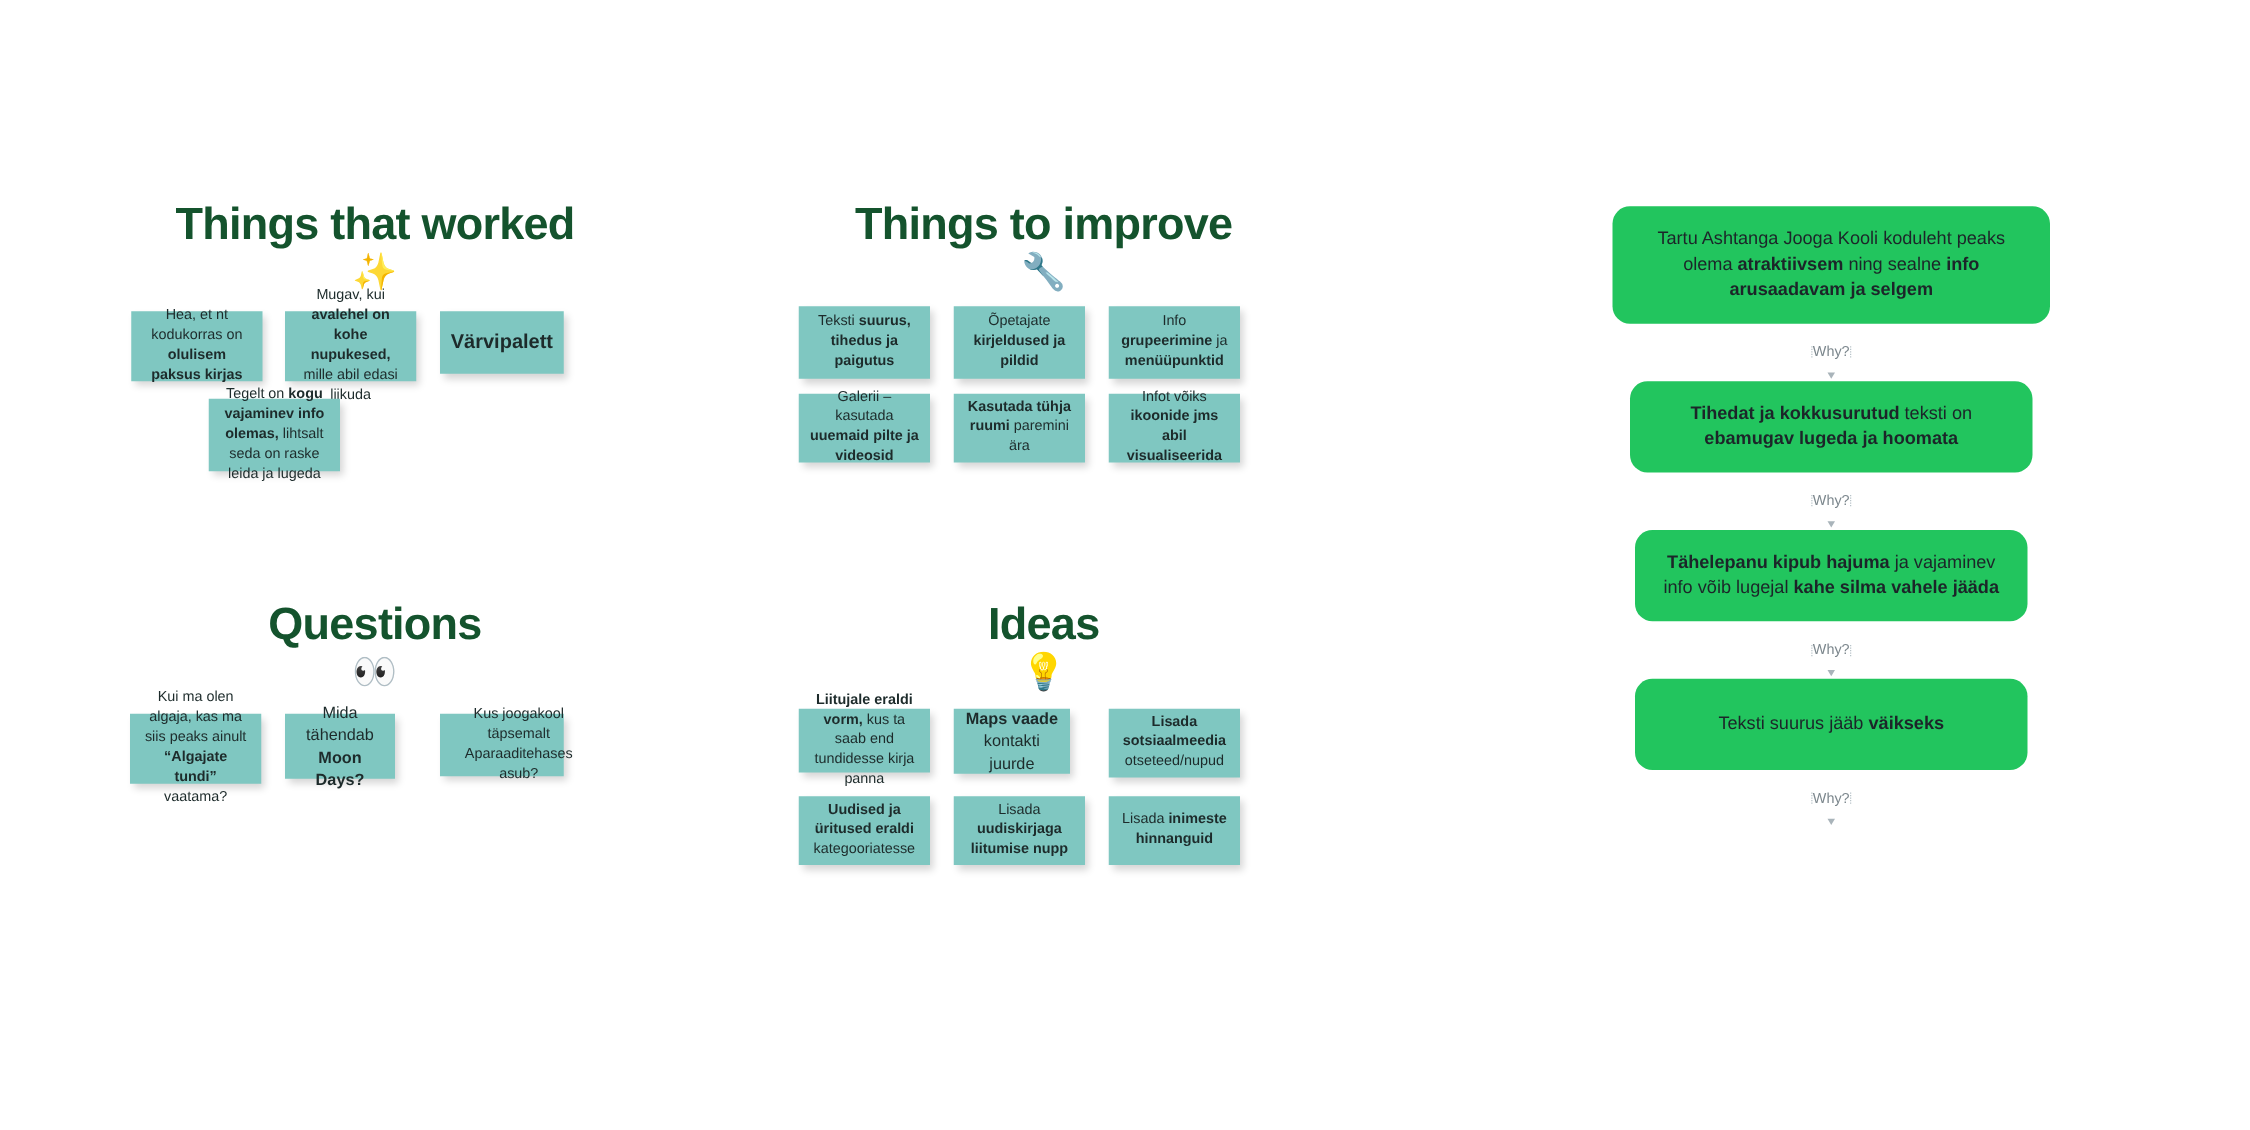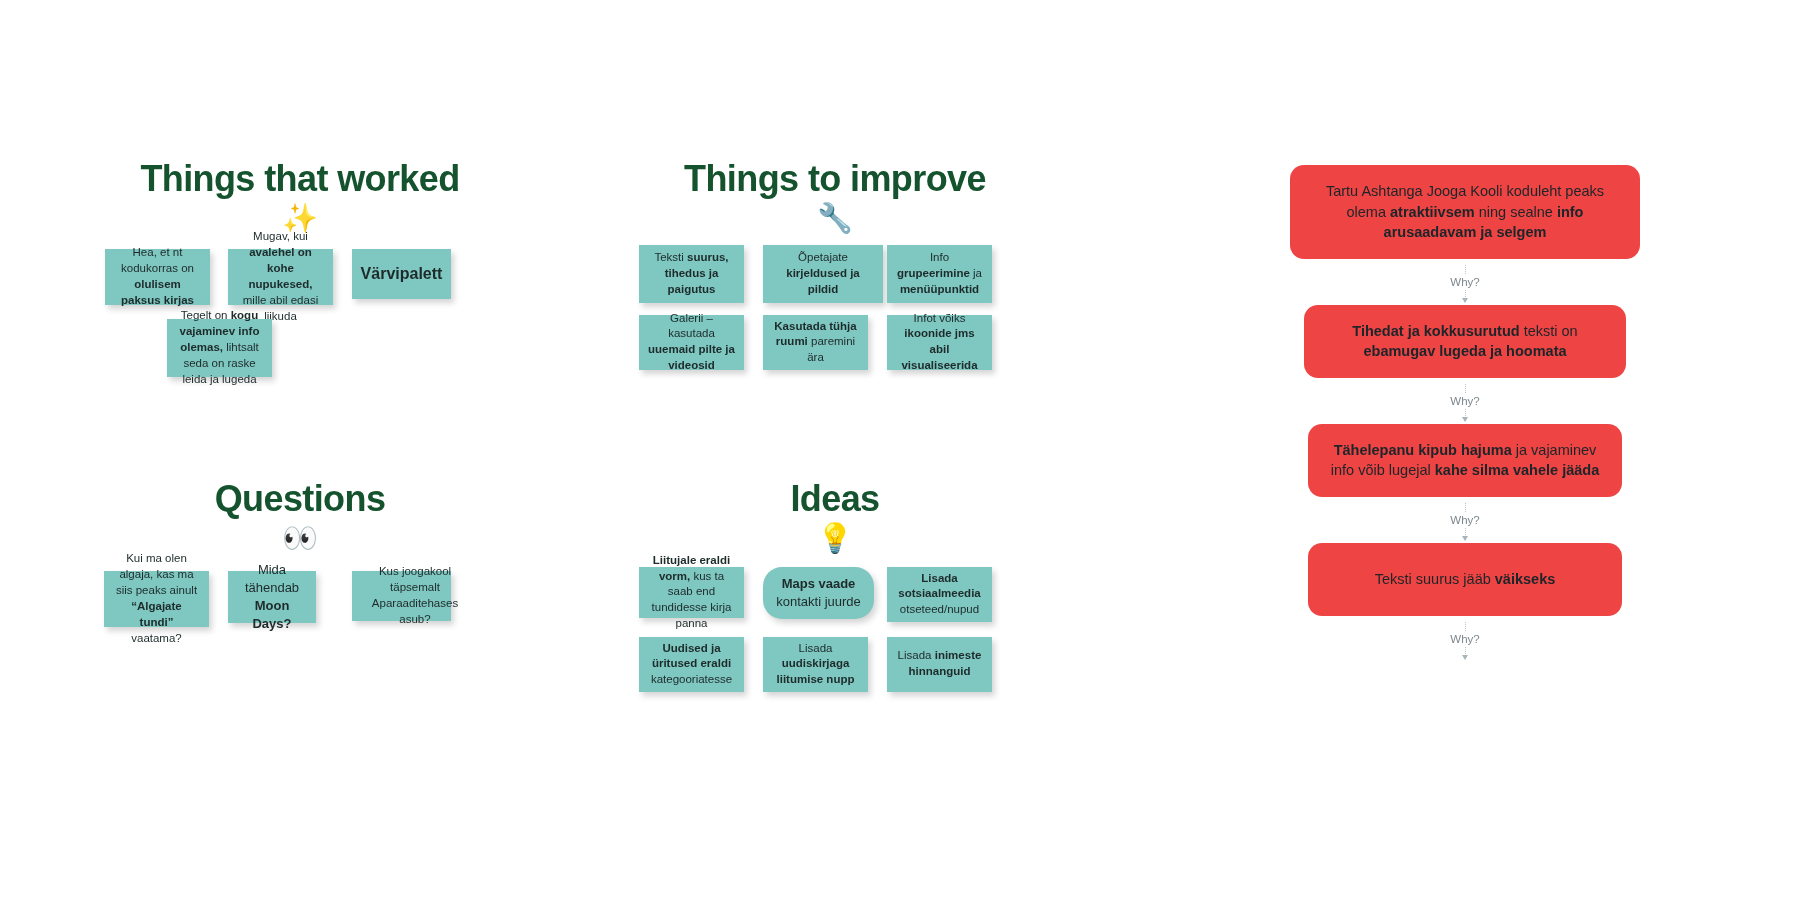--- a/index.html
+++ b/index.html
@@ -66,37 +66,37 @@
   }
   #whys .whys-title {
     font-size: 25px;
     font-weight: 700;
     color: #1c1c1c;
     text-align: center;
     letter-spacing: -0.3px;
     margin-bottom: 22px;
   }
   .why-box {
-    background: #ef4444;
+    background: #22c55e;
     border-radius: 14px;
     padding: 16px 20px;
     text-align: center;
     font-size: 14.5px;
     line-height: 1.42;
     color: #1c2529;
   }
   .why-box span.b { font-weight: 700; }
   .why-box.narrow { margin: 0 14px; }
   .why-box.narrow2 { margin: 0 18px; }
   .why-box.tall { padding: 26px 20px; }
 
   .why-link {
     height: 46px;
     display: flex;
-    flex-direction: column;
+    flex-direction: row;
     align-items: center;
     justify-content: center;
     position: relative;
   }
   .why-link .dots-top,
   .why-link .dots-bot {
     width: 0;
     border-left: 1.5px dotted #b9c4c9;
     height: 9px;
   }
@@ -142,21 +142,21 @@
 
   <div class="section" style="left:645px; top:160px; width:380px;">
     <div class="section-head">
       <div class="section-title">Things to improve</div>
       <span class="section-emoji">🔧</span>
     </div>
     <div class="notes-grid" style="height:150px; margin-top:12px;">
       <div class="note" style="left:-6px; top:0px; width:105px; height:58px;">
           <div><span>Teksti </span><span class="b">suurus, tihedus ja paigutus</span></div>
         </div>
-      <div class="note" style="left:118px; top:0px; width:120px; height:58px;">
+      <div class="note" style="left:118px; top:0px; width:105px; height:58px;">
           <div><span>Õpetajate </span><span class="b">kirjeldused ja pildid</span></div>
         </div>
       <div class="note" style="left:242px; top:0px; width:105px; height:58px;">
           <div><span>Info </span><span class="b">grupeerimine</span><span> ja </span><span class="b">menüüpunktid</span></div>
         </div>
       <div class="note" style="left:-6px; top:70px; width:105px; height:55px;">
           <div><span>Galerii – kasutada </span><span class="b">uuemaid pilte ja videosid</span></div>
         </div>
       <div class="note" style="left:118px; top:70px; width:105px; height:55px;">
           <div><span class="b">Kasutada tühja ruumi</span><span> paremini ära</span></div>
@@ -187,21 +187,21 @@
 
   <div class="section" style="left:645px; top:480px; width:380px;">
     <div class="section-head">
       <div class="section-title">Ideas</div>
       <span class="section-emoji">💡</span>
     </div>
     <div class="notes-grid" style="height:150px; margin-top:14px;">
       <div class="note" style="left:-6px; top:0px; width:105px; height:51px;">
           <div><span class="b">Liitujale eraldi vorm,</span><span> kus ta saab end tundidesse kirja panna</span></div>
         </div>
-      <div class="note mid" style="left:118px; top:0px; width:111px; height:52px;border-radius:19px;">
+      <div class="note mid" style="left:118px; top:0px; width:93px; height:52px;">
           <div><span class="b">Maps vaade</span><span> kontakti juurde</span></div>
         </div>
       <div class="note" style="left:242px; top:0px; width:105px; height:55px;">
           <div><span class="b">Lisada sotsiaalmeedia</span><span> otseteed/nupud</span></div>
         </div>
       <div class="note" style="left:-6px; top:70px; width:105px; height:55px;">
           <div><span class="b">Uudised ja üritused eraldi</span><span> kategooriatesse</span></div>
         </div>
       <div class="note" style="left:118px; top:70px; width:105px; height:55px;">
           <div><span>Lisada </span><span class="b">uudiskirjaga liitumise nupp</span></div>

